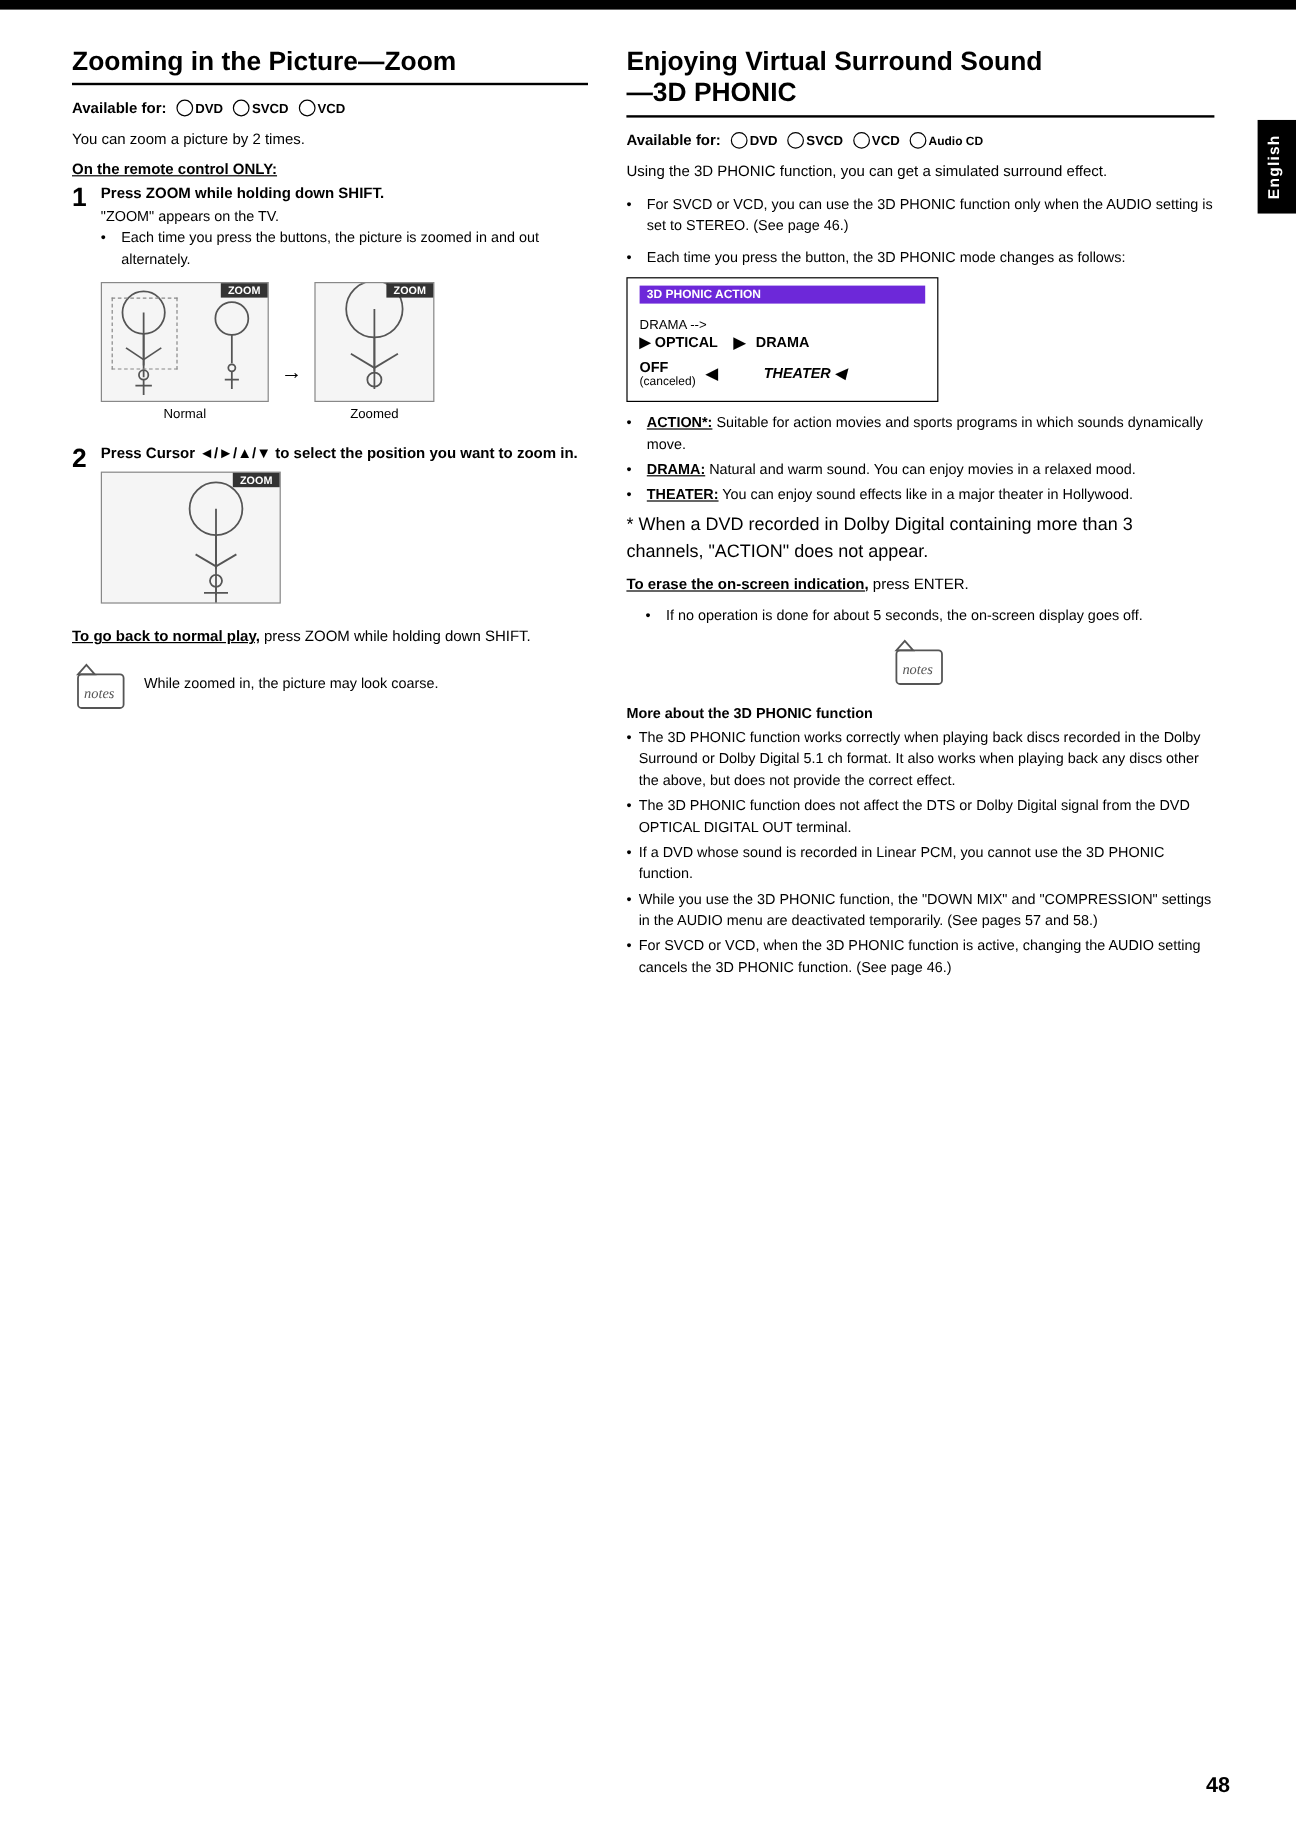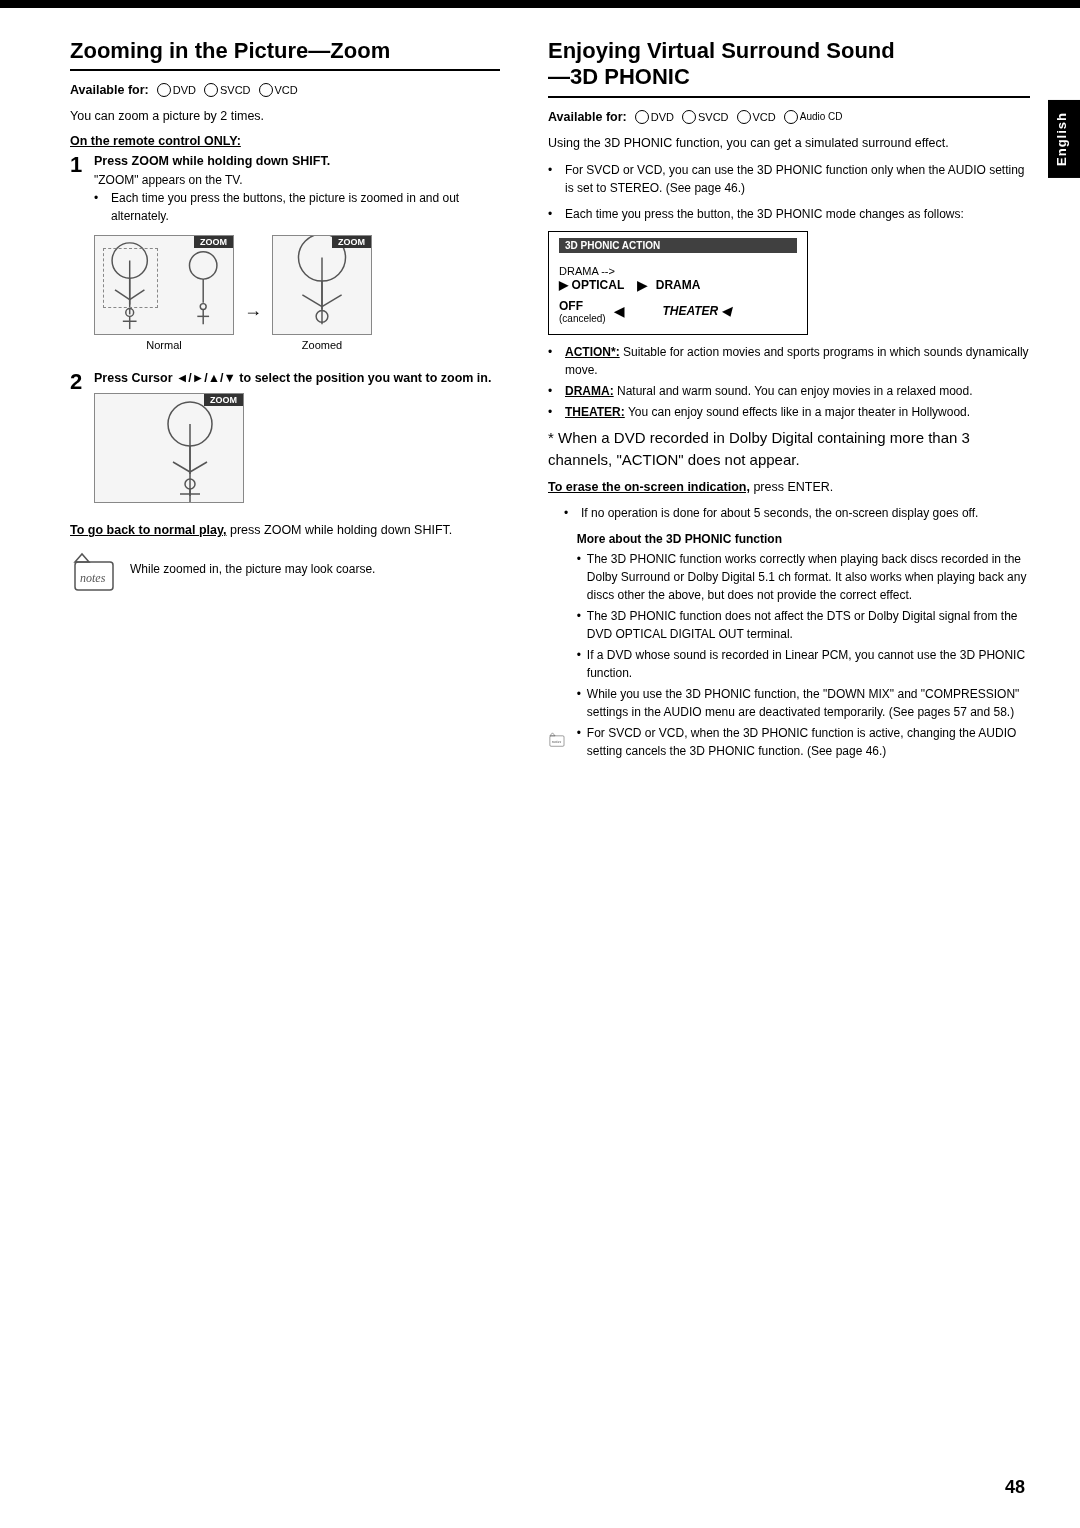--- a/index.html
+++ b/index.html
@@ -34,22 +34,21 @@
       font-size: 13px;
       font-weight: bold;
       padding: 12px 6px;
       letter-spacing: 1px;
     }
 
     
     .main-content {
       padding: 30px 50px 50px 60px;
       display: flex;
-      gap: 48px;
-      margin-left: 10px;
+      gap: 32px;
     }
 
     
     .left-column {
       flex: 1;
       max-width: 430px;
     }
 
     
     .right-column {
@@ -72,23 +71,23 @@
       display: flex;
       align-items: center;
       gap: 4px;
       font-size: 12.5px;
       font-weight: bold;
       margin-bottom: 10px;
     }
 
     .media-badge {
       display: inline-flex;
-      align-items: center;
+      align-items: flex-end;
       font-size: 11px;
-      font-weight: normal;
+      font-weight: bold;
       margin-left: 4px;
     }
 
     .media-badge .circle {
       width: 14px;
       height: 14px;
       border: 1.5px solid #000;
       border-radius: 50%;
       display: inline-block;
       margin-right: 2px;
@@ -227,21 +226,21 @@
     
     .phonic-diagram {
       border: 1.5px solid #000;
       padding: 6px 10px;
       margin: 8px 0;
       font-size: 11px;
       width: 260px;
     }
 
     .phonic-title-bar {
-      background: #404040;
+      background: #6d28d9;
       color: #fff;
       font-size: 10px;
       padding: 2px 6px;
       margin-bottom: 8px;
       font-weight: bold;
     }
 
     
     .term-bold {
       font-weight: bold;
@@ -268,23 +267,24 @@
     }
 
     .notes-more-title {
       font-weight: bold;
       font-size: 12px;
       margin-bottom: 4px;
     }
 
     .notes-more-box {
       display: flex;
-      align-items: flex-end;
+      align-items: center;
       gap: 10px;
       margin: 10px 0 4px 0;
+      flex-direction: column;
     }
 
     .bullet-list {
       list-style: none;
       padding: 0;
     }
 
     .bullet-list li {
       display: flex;
       gap: 6px;

